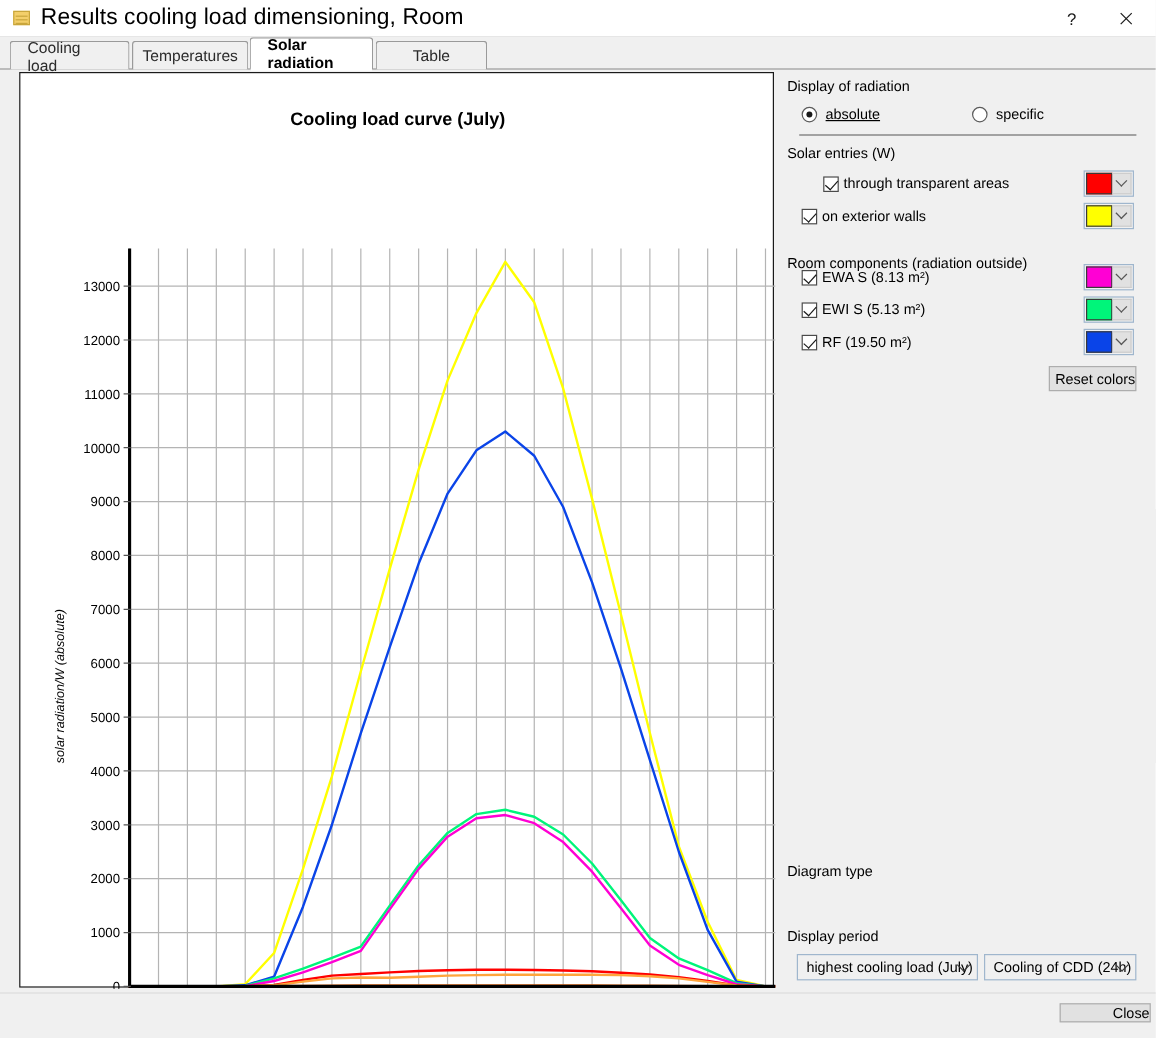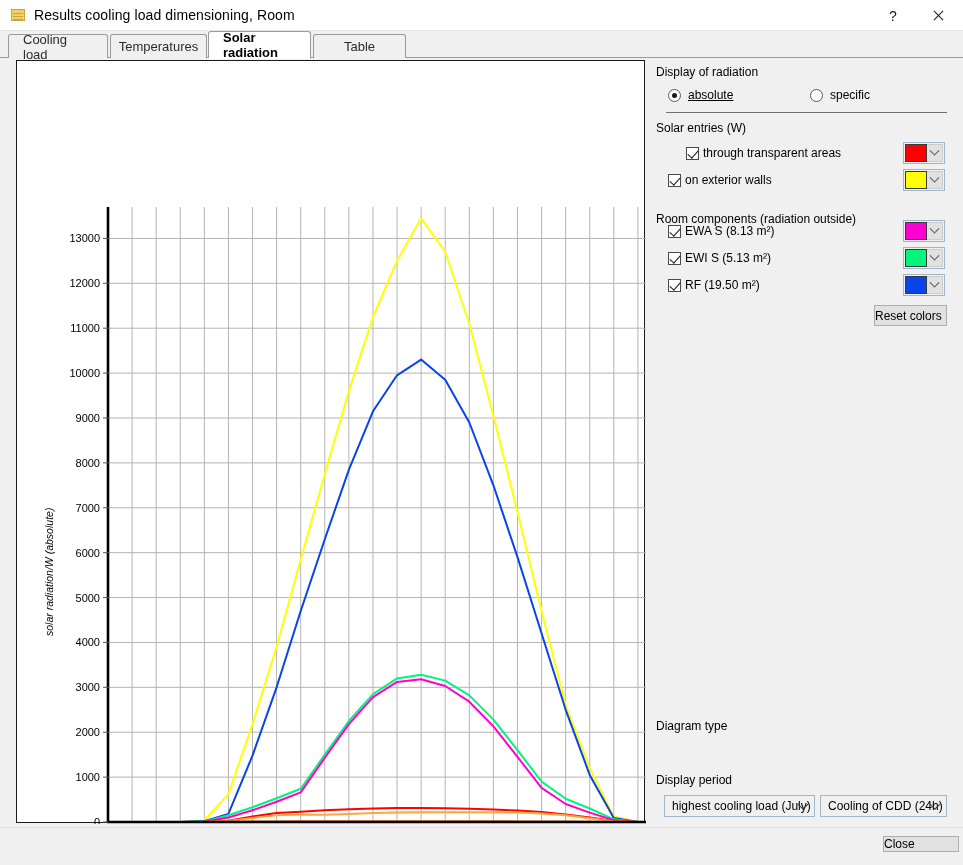--- a/index.html
+++ b/index.html
@@ -21,21 +21,21 @@
     display:flex; align-items:center;
   }
   #win-icon{
     width:14px; height:12px; margin-left:11px; margin-right:9px;
     background:#f3cf6a; border:1px solid #c9a63c; position:relative;
   }
   #win-icon::before{
     content:""; position:absolute; left:1px; right:1px; top:3px; height:1px;
     background:#c9a63c; box-shadow:0 3px 0 #c9a63c, 0 6px 0 #c9a63c;
   }
-  #win-title{ font-size:14px; color:#000; letter-spacing:.1px; }
+  #win-title{ font-size:19px; color:#000; letter-spacing:.1px; }
   .cap-btn{
     position:absolute; top:0; height:31px; width:42px;
     display:flex; align-items:center; justify-content:center;
     font-size:14px; color:#1a1a1a; cursor:default;
   }
   #btn-help{ right:49px; }
   #btn-close{ right:4px; }
   .x-glyph{ position:relative; width:13px; height:13px; }
   .x-glyph::before,.x-glyph::after{
     content:""; position:absolute; left:0; top:6px; width:13px; height:1px;
@@ -133,21 +133,21 @@
     border-left:none; display:flex; align-items:center; justify-content:center;
   }
   .chev{
     width:7px; height:7px; border-right:1.4px solid #555; border-bottom:1.4px solid #555;
     transform:rotate(45deg) translate(-2px,-2px);
   }
 
   .winbtn{
     background:#e1e1e1; border:1px solid #adadad; font-size:12px;
     font-family:"Liberation Sans", sans-serif; color:#000;
-    display:flex; align-items:center; justify-content:flex-start; cursor:default;
+    display:flex; align-items:center; justify-content:flex-end; cursor:default;
   }
 
   .dropdown{
     background:#f0f0f0; border:1px solid #9fb6cd;
     display:flex; align-items:center; font-size:12px; color:#000;
     padding-left:7px; position:absolute; cursor:default;
   }
   .dd-arrow{
     position:absolute; right:7px; top:50%; margin-top:-3px;
     width:8px; height:8px;
@@ -187,20 +187,21 @@
   </div>
   <div class="tab active" style="left:208px;width:103px;align-items:center;">
     <span>Solar radiation</span>
   </div>
   <div class="tab" style="left:313px;width:93px;">
     <span>Table</span>
   </div>
 </div>
 
 <div id="chartpanel">
+  <div id="chart-title">Cooling load curve (July)</div>
   <svg id="plot-svg" width="629" height="763">
     <g id="gridlines">
         <line x1="91" y1="146" x2="91" y2="761" stroke="#b4b4b4" stroke-width="1"></line>
         <line x1="115.08695652173913" y1="146" x2="115.08695652173913" y2="761" stroke="#b4b4b4" stroke-width="1"></line>
         <line x1="139.17391304347825" y1="146" x2="139.17391304347825" y2="761" stroke="#b4b4b4" stroke-width="1"></line>
         <line x1="163.26086956521738" y1="146" x2="163.26086956521738" y2="761" stroke="#b4b4b4" stroke-width="1"></line>
         <line x1="187.3478260869565" y1="146" x2="187.3478260869565" y2="761" stroke="#b4b4b4" stroke-width="1"></line>
         <line x1="211.43478260869566" y1="146" x2="211.43478260869566" y2="761" stroke="#b4b4b4" stroke-width="1"></line>
         <line x1="235.52173913043478" y1="146" x2="235.52173913043478" y2="761" stroke="#b4b4b4" stroke-width="1"></line>
         <line x1="259.60869565217394" y1="146" x2="259.60869565217394" y2="761" stroke="#b4b4b4" stroke-width="1"></line>

